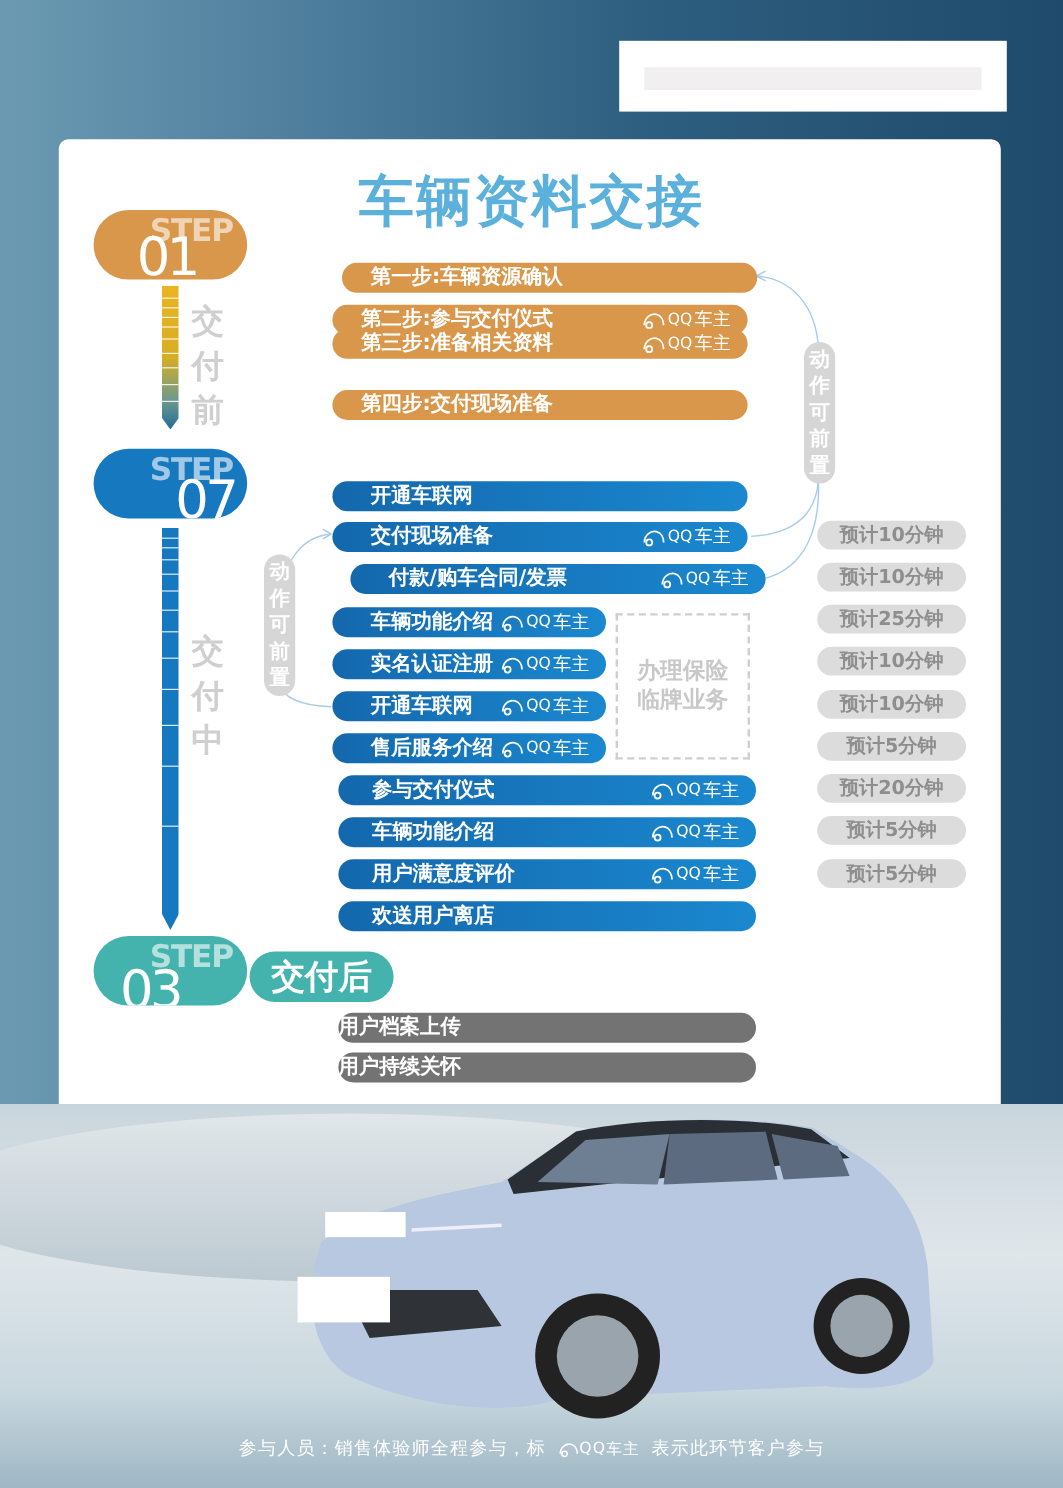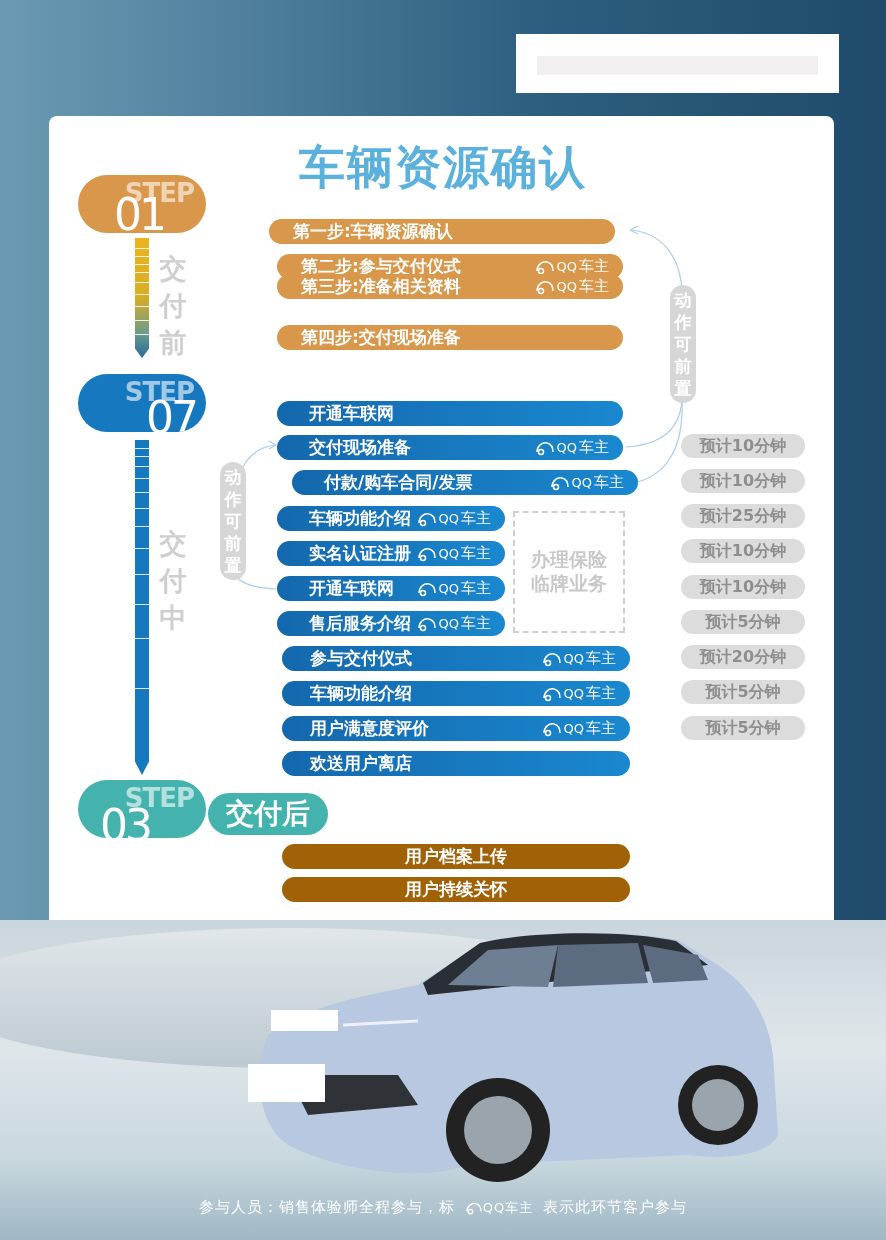--- a/index.html
+++ b/index.html
@@ -17,21 +17,21 @@
 .s2{left:78px;top:374px;background:#1678bf}
 .s3{left:78px;top:780px;background:#45b3ad}
 .rail{position:absolute;width:14px}
 .rail1{left:135px;top:238px;height:120px;background:linear-gradient(#eab520,#d6ae25 50%,#6a9a8d 80%,#246a9a);clip-path:polygon(0 0,100% 0,100% 92%,50% 100%,0 92%)}
 .rail2{left:135px;top:440px;height:335px;background:#1678bf;clip-path:polygon(0 0,100% 0,100% 96%,50% 100%,0 96%)}
 .rail .tick{position:absolute;left:0;width:100%;height:1px;background:rgba(255,255,255,.85)}
 .vtext{position:absolute;font-size:27px;font-weight:bold;color:#cfcfcf;width:30px;line-height:37px;text-align:center}
 .pill{position:absolute;height:25px;border-radius:13px;color:#fff;font-size:17px;font-weight:bold;line-height:25px;padding-left:24px;white-space:nowrap}
 .org{background:#d8974a}
 .blu{background:linear-gradient(90deg,#1468ad,#1a88cf)}
-.teal{background:#a16207;text-align:center;padding-left:0}
+.teal{background:#737373;text-align:left;padding-left:0}
 .logo{position:absolute;right:14px;top:0;font-size:15px;font-weight:normal;color:#fff;display:flex;align-items:center;gap:2px}
 .logo svg{width:20px;height:18px}
 .est{position:absolute;left:681px;width:124px;height:24px;border-radius:12px;background:#dcdcdc;color:#8e8e8e;font-size:16px;font-weight:bold;line-height:24px;text-align:center}
 .front{position:absolute;width:26px;border-radius:13px;background:#d6d6d6;color:#fff;font-size:17px;font-weight:bold;text-align:center;line-height:22px;padding-top:4px}
 .dash{position:absolute;left:513px;top:511px;width:112px;height:122px;border:2px dashed #cfcfcf;color:#c8c8c8;font-size:19px;font-weight:bold;text-align:center;padding-top:34px;line-height:24px}
 .after{position:absolute;left:208px;top:793px;width:120px;height:42px;border-radius:21px;background:#45b3ad;color:#fff;font-size:28px;font-weight:bold;text-align:center;line-height:42px}
 .scene{position:absolute;left:0;top:920px;width:886px;height:320px;overflow:hidden;
  background:linear-gradient(180deg,#c9d5dc 0%,#dfe6ea 40%,#c8d7de 75%,#9eb7c4 100%)}
 .wave{position:absolute;left:-60px;top:8px;width:700px;height:140px;border-radius:50%;background:linear-gradient(180deg,#e3e8eb,#b8c6ce);opacity:.9}
 .car{position:absolute;left:248px;top:5px}
@@ -44,21 +44,21 @@
 </style>
 </head>
 <body>
 
 <div class="topbox">
     <div class="bar"></div>
   </div>
 
 <div class="card"></div>
 
-<div class="title">车辆资源确认</div>
+<div class="title">车辆资料交接</div>
 
 <svg class="curves" width="886" height="1240">
   <g fill="none" stroke="#a9cde8" stroke-width="1.2">
     <path d="M682 290 C680 255 660 232 630 230"></path>
     <path d="M630 230 l8 -4 M630 230 l8 4"></path>
     <path d="M682 400 C680 430 660 445 626 447"></path>
     <path d="M682 400 C684 450 665 480 626 484"></path>
     <path d="M233 500 C236 470 250 447 276 445"></path>
     <path d="M276 445 l-7 -4 M276 445 l-7 4"></path>
     <path d="M233 570 C236 582 252 588 276 589"></path>
@@ -79,21 +79,21 @@
   <div class="tick" style="top:68px"></div>
     <div class="tick" style="top:82px"></div>
     <div class="tick" style="top:96px"></div>
 </div>
 <div class="vtext" style="left:158px;top:250px">
   <div>交</div>
     <div>付</div>
     <div>前</div>
 </div>
 
-<div class="pill org" style="left:269px;top:219px;width:346px"><span>第一步:车辆资源确认</span></div>
+<div class="pill org" style="left:285px;top:219px;width:346px"><span>第一步:车辆资源确认</span></div>
 <div class="pill org" style="left:277px;top:254px;width:346px"><span>第二步:参与交付仪式</span>
   <span class="logo">
       <svg viewBox="0 0 20 18">
         <path d="M2 13 C2 7 7 3 12 4 C16 5 18 9 18 13" fill="none" stroke="#fff" stroke-width="1.5"></path>
         <circle cx="6" cy="13" r="2.5" fill="none" stroke="#fff" stroke-width="1.5"></circle>
       </svg>
       <span style="font-size:13px">QQ</span>
       <span>车主</span>
     </span></div>
 <div class="pill org" style="left:277px;top:274px;width:346px"><span>第三步:准备相关资料</span>

